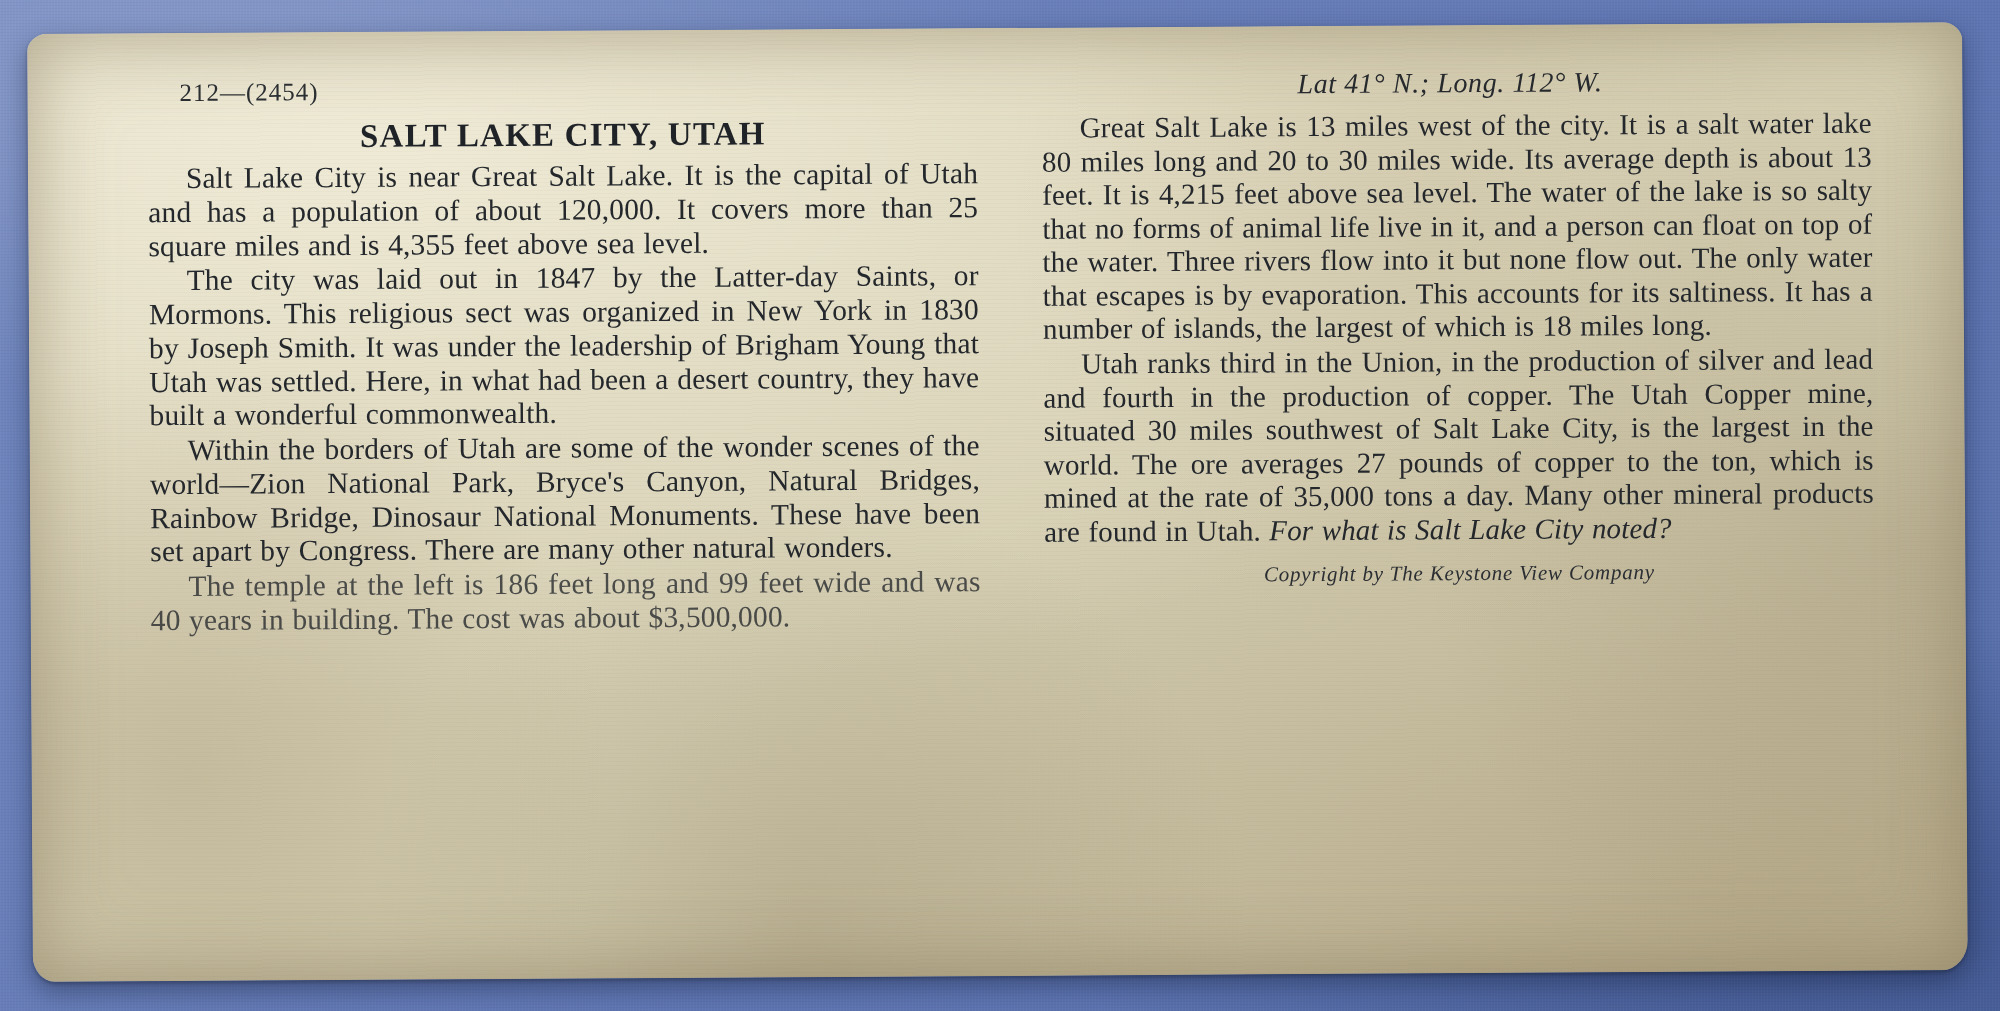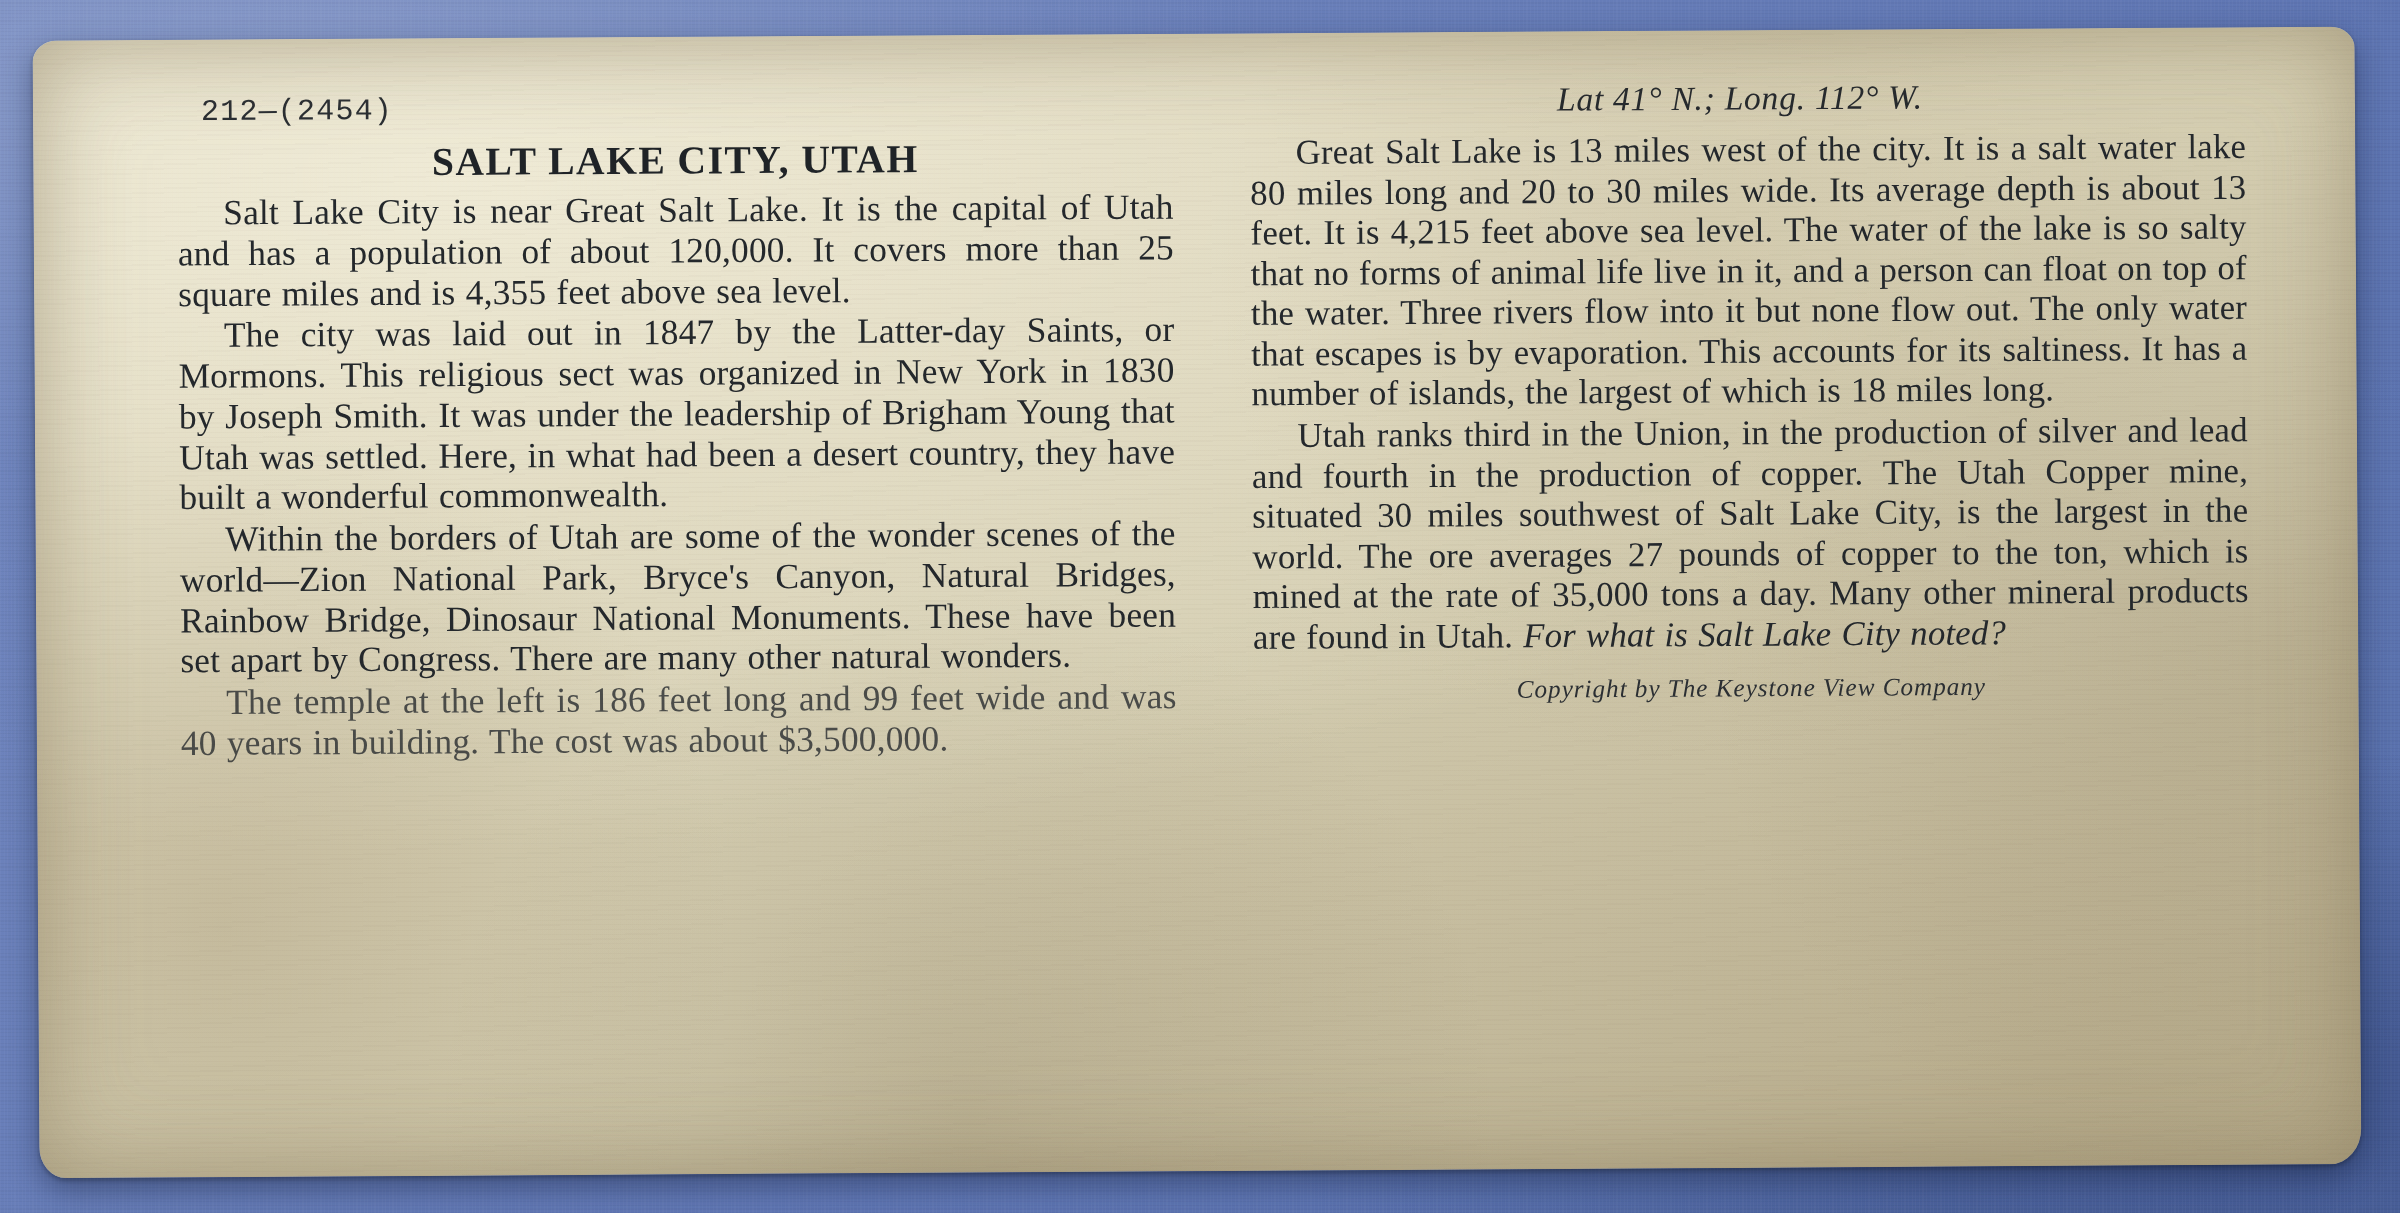--- a/index.html
+++ b/index.html
@@ -71,26 +71,26 @@
     padding: 46px 72px 30px 120px;
     box-sizing: border-box;
   }
 
   .header-row {
     position: relative;
     height: 36px;
   }
   .catalog-no {
     position: absolute;
-    left: 20px;
+    left: 32px;
     top: 0;
     font-size: 25px;
     letter-spacing: 1px;
     color: #2b2f33;
-    font-family: Liberation Mono, monospace;
+    font-family: Liberation Serif, serif;
   }
   .coords {
     position: absolute;
     left: 1150px;
     top: -4px;
     font-size: 28px;
     font-style: italic;
     letter-spacing: 0.6px;
     color: #262a2e;
   }

